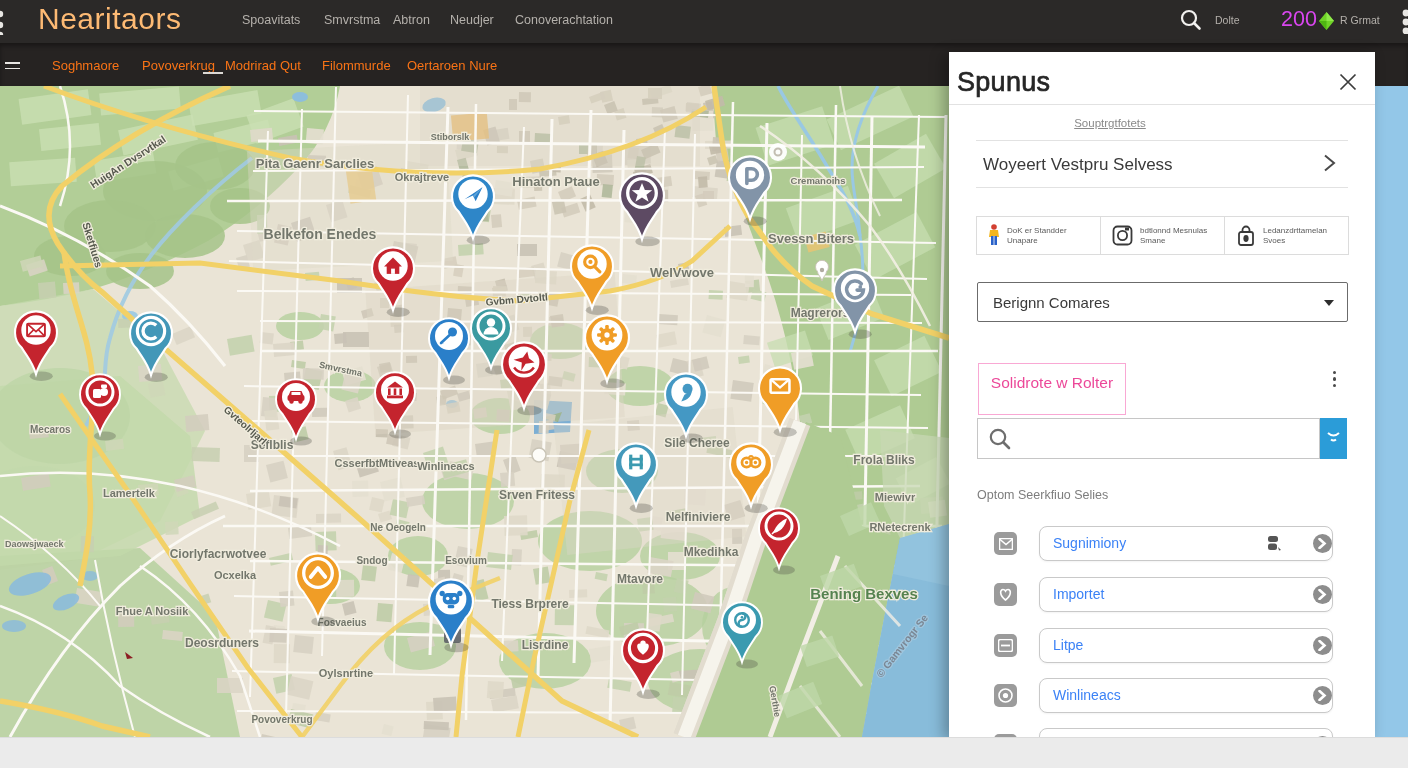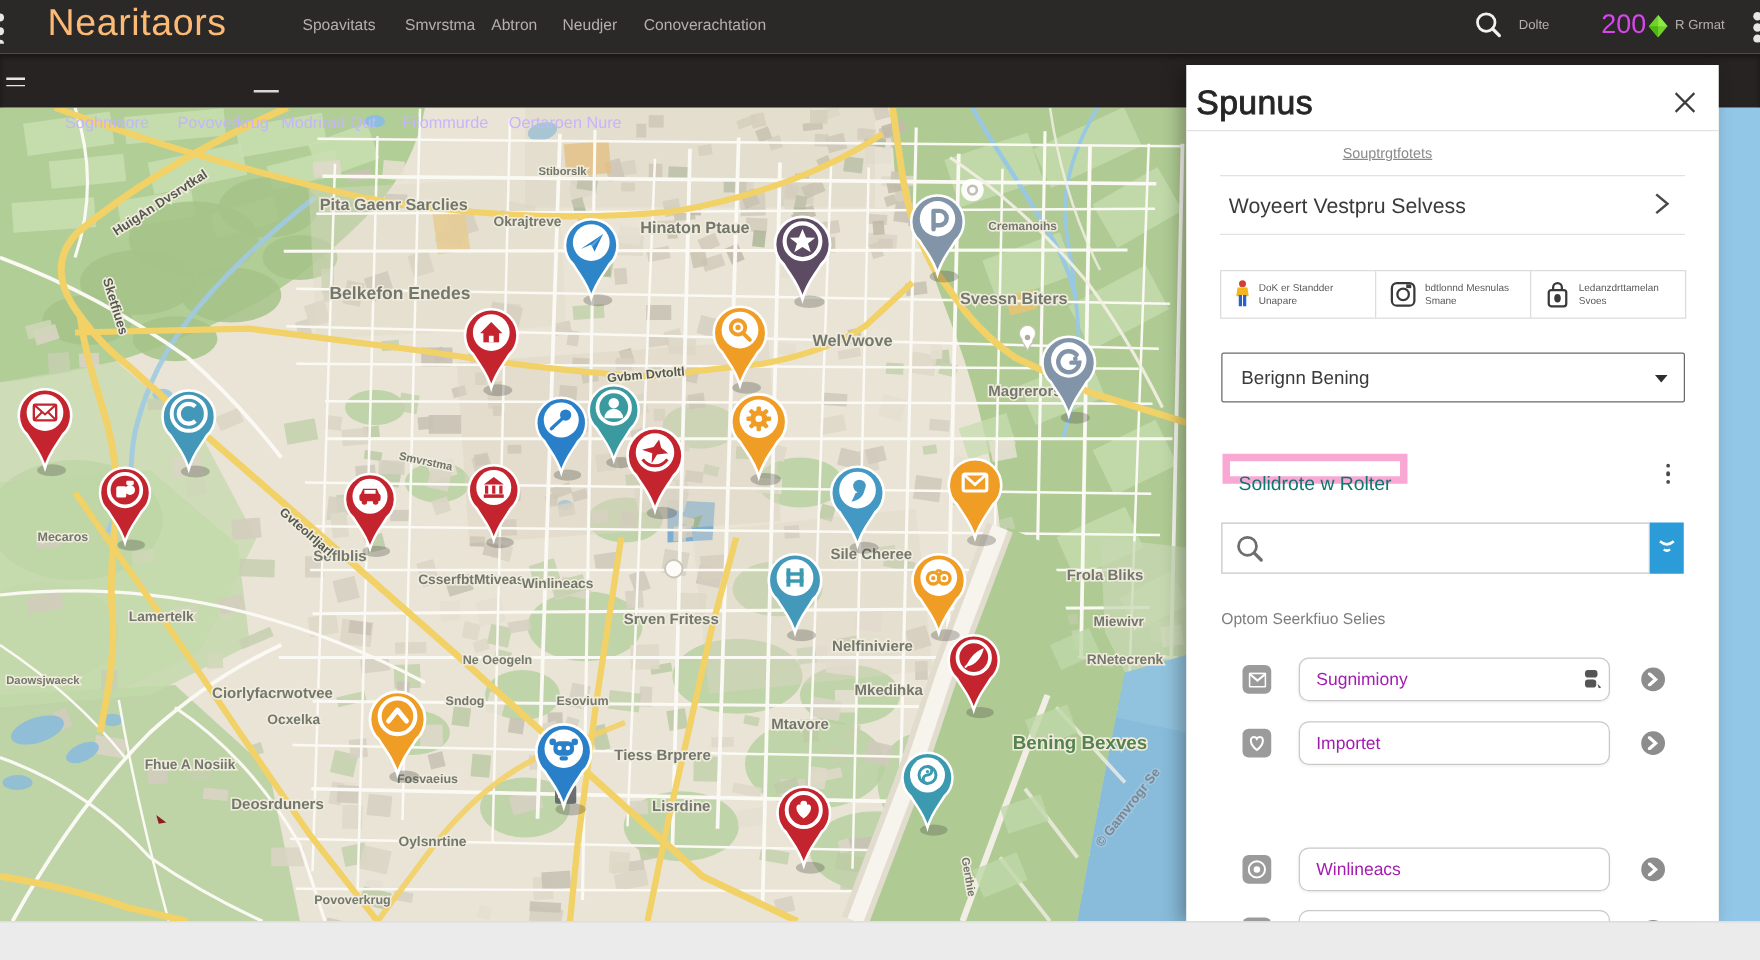--- a/index.html
+++ b/index.html
@@ -1,45 +1,45 @@
 <!DOCTYPE html>
 <html><head><meta charset="utf-8">
 <style>
 * { margin:0; padding:0; box-sizing:border-box; }
 html,body { width:1408px; height:768px; overflow:hidden; font-family:"Liberation Sans", sans-serif; background:#e9e4d5;}
 .abs { position:absolute; }
 #topbar { position:absolute; left:0; top:0; width:1408px; height:43px; background:#2b2928; z-index:10;}
 #nav2 { position:absolute; left:0; top:43px; width:1408px; height:43px; background:#262322; z-index:10; box-shadow:inset 0 3px 4px rgba(0,0,0,0.35);}
 #logo { position:absolute; left:38px; top:2px; font-size:30px; color:#fdba74; letter-spacing:0.5px; }
 .mitem { position:absolute; top:13px; font-size:12.5px; color:#b4b0ab; }
-.t2 { position:absolute; top:15px; font-size:13px; color:#c4b5fd;margin-top:32px; }
+.t2 { position:absolute; top:15px; font-size:13px; color:#f97316; }
 #map { position:absolute; left:0; top:86px; width:1376px; height:651px; z-index:1; }
 #bluestrip { position:absolute; left:1375px; top:86px; width:33px; height:651px; background:#93c7e8; z-index:2; }
 #graybar { position:absolute; left:0; top:737px; width:1408px; height:31px; background:#ebebeb; border-top:1px solid #dcdcdc; z-index:40; }
 #panel { position:absolute; left:949px; top:52px; width:426px; height:685px; background:#fff; z-index:20; box-shadow:-5px 3px 14px rgba(0,0,0,0.3); }
 .hr { position:absolute; height:1px; background:#e2e2e2; }
 #ptitle { position:absolute; left:8px; top:15px; font-size:27px; font-weight:400; color:#262626; letter-spacing:0.3px; -webkit-text-stroke:0.7px #262626;}
 #pclose { position:absolute; left:390px; top:21px; }
 .boxes { position:absolute; left:27px; top:164px; width:373px; height:39px; border:1px solid #dcdcdc; display:flex; background:#fff;}
 .bx { flex:1; border-right:1px solid #dcdcdc; display:flex; align-items:center; padding-left:11px; }
 .bx:last-child { border-right:none; }
 .bxt { font-size:8px; color:#5a5a5a; line-height:10px; margin-left:7px; }
 .sel { position:absolute; left:28px; top:230px; width:371px; height:40px; border:1px solid #6b6b6b; border-radius:2px; background:#fff;}
 .sel span { position:absolute; left:15px; top:11px; font-size:15px; color:#3a3a3a; }
 .caret { position:absolute; right:13px; top:17px; width:0; height:0; border-left:5.5px solid transparent; border-right:5.5px solid transparent; border-top:6px solid #2e2e2e; }
-.btn { position:absolute; left:29px; top:311px; width:148px; height:24px; border:6px solid #f9a8d4; background:#fff; font-size:15.5px; color:#0f766e; text-align:center; line-height:38px;}
+.btn { position:absolute; left:29px; top:311px; width:148px; height:52px; border:1px solid #f9a8d4; background:#fff; font-size:15.5px; color:#ec4899; text-align:center; line-height:38px;}
 .kebab { position:absolute; left:384px; top:319px; width:4px; }
 .kebab i { display:block; width:3.4px; height:3.4px; border-radius:50%; background:#4a4a4a; margin-bottom:3px; }
 .search { position:absolute; left:28px; top:366px; width:343px; height:41px; }
 .sinput { position:absolute; left:0; top:0; width:343px; height:41px; border:1px solid #c6c6c6; background:#fff; }
 .sbtn { position:absolute; left:343px; top:0; width:27px; height:41px; background:#2b9cd8; }
 .optlab { position:absolute; left:28px; top:436px; font-size:12.5px; color:#7d7d7d; }
 .prow { position:absolute; left:0; width:426px; height:35px; }
 .pic { position:absolute; left:45px; top:6px; width:23px; height:23px; border-radius:5px; background:#9b9b9b; }
-.pinp { position:absolute; left:90px; top:0; width:249px; height:35px; border:1px solid #c9c9c9; border-radius:8px; background:#fff; font-size:14px; color:#a21caf; line-height:33px; padding-left:13px; box-shadow:0 1px 2px rgba(0,0,0,0.05);}
+.pinp { position:absolute; left:90px; top:0; width:294px; height:35px; border:1px solid #c9c9c9; border-radius:8px; background:#fff; font-size:14px; color:#3b82f6; line-height:33px; padding-left:13px; box-shadow:0 1px 2px rgba(0,0,0,0.05);}
 .parr { position:absolute; left:364px; top:8px; width:19px; height:19px; border-radius:50%; background:#8d8d8d; }
 </style></head>
 <body>
 <div id="topbar">
   <svg class="abs" style="left:-4px;top:9px" width="12" height="26">
       <circle cx="4" cy="5" r="3.2" fill="#e8e6e3"></circle>
       <circle cx="4" cy="16" r="3.2" fill="#e8e6e3"></circle>
       <circle cx="4" cy="26" r="3.2" fill="#e8e6e3"></circle>
     </svg>
   <div id="logo">Nearitaors</div>
@@ -887,21 +887,21 @@
     <div class="bx">
       <svg width="20" height="22">
           <rect x="3" y="7" width="14" height="13" rx="2" fill="none" stroke="#3a3a3a" stroke-width="1.8"></rect>
           <path d="M6.5,7 L6.5,5 A3.5,3.5 0 0 1 13.5,5 L13.5,7" fill="none" stroke="#3a3a3a" stroke-width="1.8"></path>
           <ellipse cx="10" cy="13.5" rx="2.6" ry="3.4" fill="#3a3a3a"></ellipse>
         </svg>
       <div class="bxt">Ledanzdrttamelan<br>Svoes</div>
     </div>
   </div>
   <div class="sel">
-      <span>Berignn Bening</span>
+      <span>Berignn Comares</span>
       <div class="caret"></div>
     </div>
   <div class="btn">Solidrote w Rolter</div>
   <div class="kebab">
       <i></i>
       <i></i>
       <i></i>
     </div>
   <div class="search">
     <div class="sinput"></div>
@@ -942,20 +942,34 @@
           <path d="M7.5,13 C1,8 2,2.5 5,2.5 C6.7,2.5 7.5,4 7.5,4 C7.5,4 8.3,2.5 10,2.5 C13,2.5 14,8 7.5,13 Z" fill="none" stroke="#fff" stroke-width="1.6"></path>
         </svg>
       </div>
       <div class="pinp">Importet</div>
       <div class="parr">
         <svg style="position:absolute;left:5px;top:4px" width="9" height="11">
           <path d="M1.5,1 L6.5,5.5 L1.5,10" fill="none" stroke="#fff" stroke-width="2.6" stroke-linecap="round"></path>
         </svg>
       </div>
     </div>
+    <div class="prow" style="top:576px">
+      <div class="pic">
+        <svg style="position:absolute;left:4px;top:5px" width="15" height="13">
+          <rect x="0.5" y="0.5" width="14" height="12" rx="2" fill="none" stroke="#fff" stroke-width="1.6"></rect>
+          <line x1="3" y1="6.5" x2="12" y2="6.5" stroke="#fff" stroke-width="1.8"></line>
+        </svg>
+      </div>
+      <div class="pinp">Litpe</div>
+      <div class="parr">
+        <svg style="position:absolute;left:5px;top:4px" width="9" height="11">
+          <path d="M1.5,1 L6.5,5.5 L1.5,10" fill="none" stroke="#fff" stroke-width="2.6" stroke-linecap="round"></path>
+        </svg>
+      </div>
+    </div>
     <div class="prow" style="top:626px">
       <div class="pic">
         <svg style="position:absolute;left:4px;top:4px" width="15" height="15">
           <circle cx="7.5" cy="7.5" r="6.5" fill="none" stroke="#fff" stroke-width="1.6"></circle>
           <circle cx="7.5" cy="7.5" r="2.6" fill="#fff"></circle>
         </svg>
       </div>
       <div class="pinp">Winlineacs</div>
       <div class="parr">
         <svg style="position:absolute;left:5px;top:4px" width="9" height="11">

